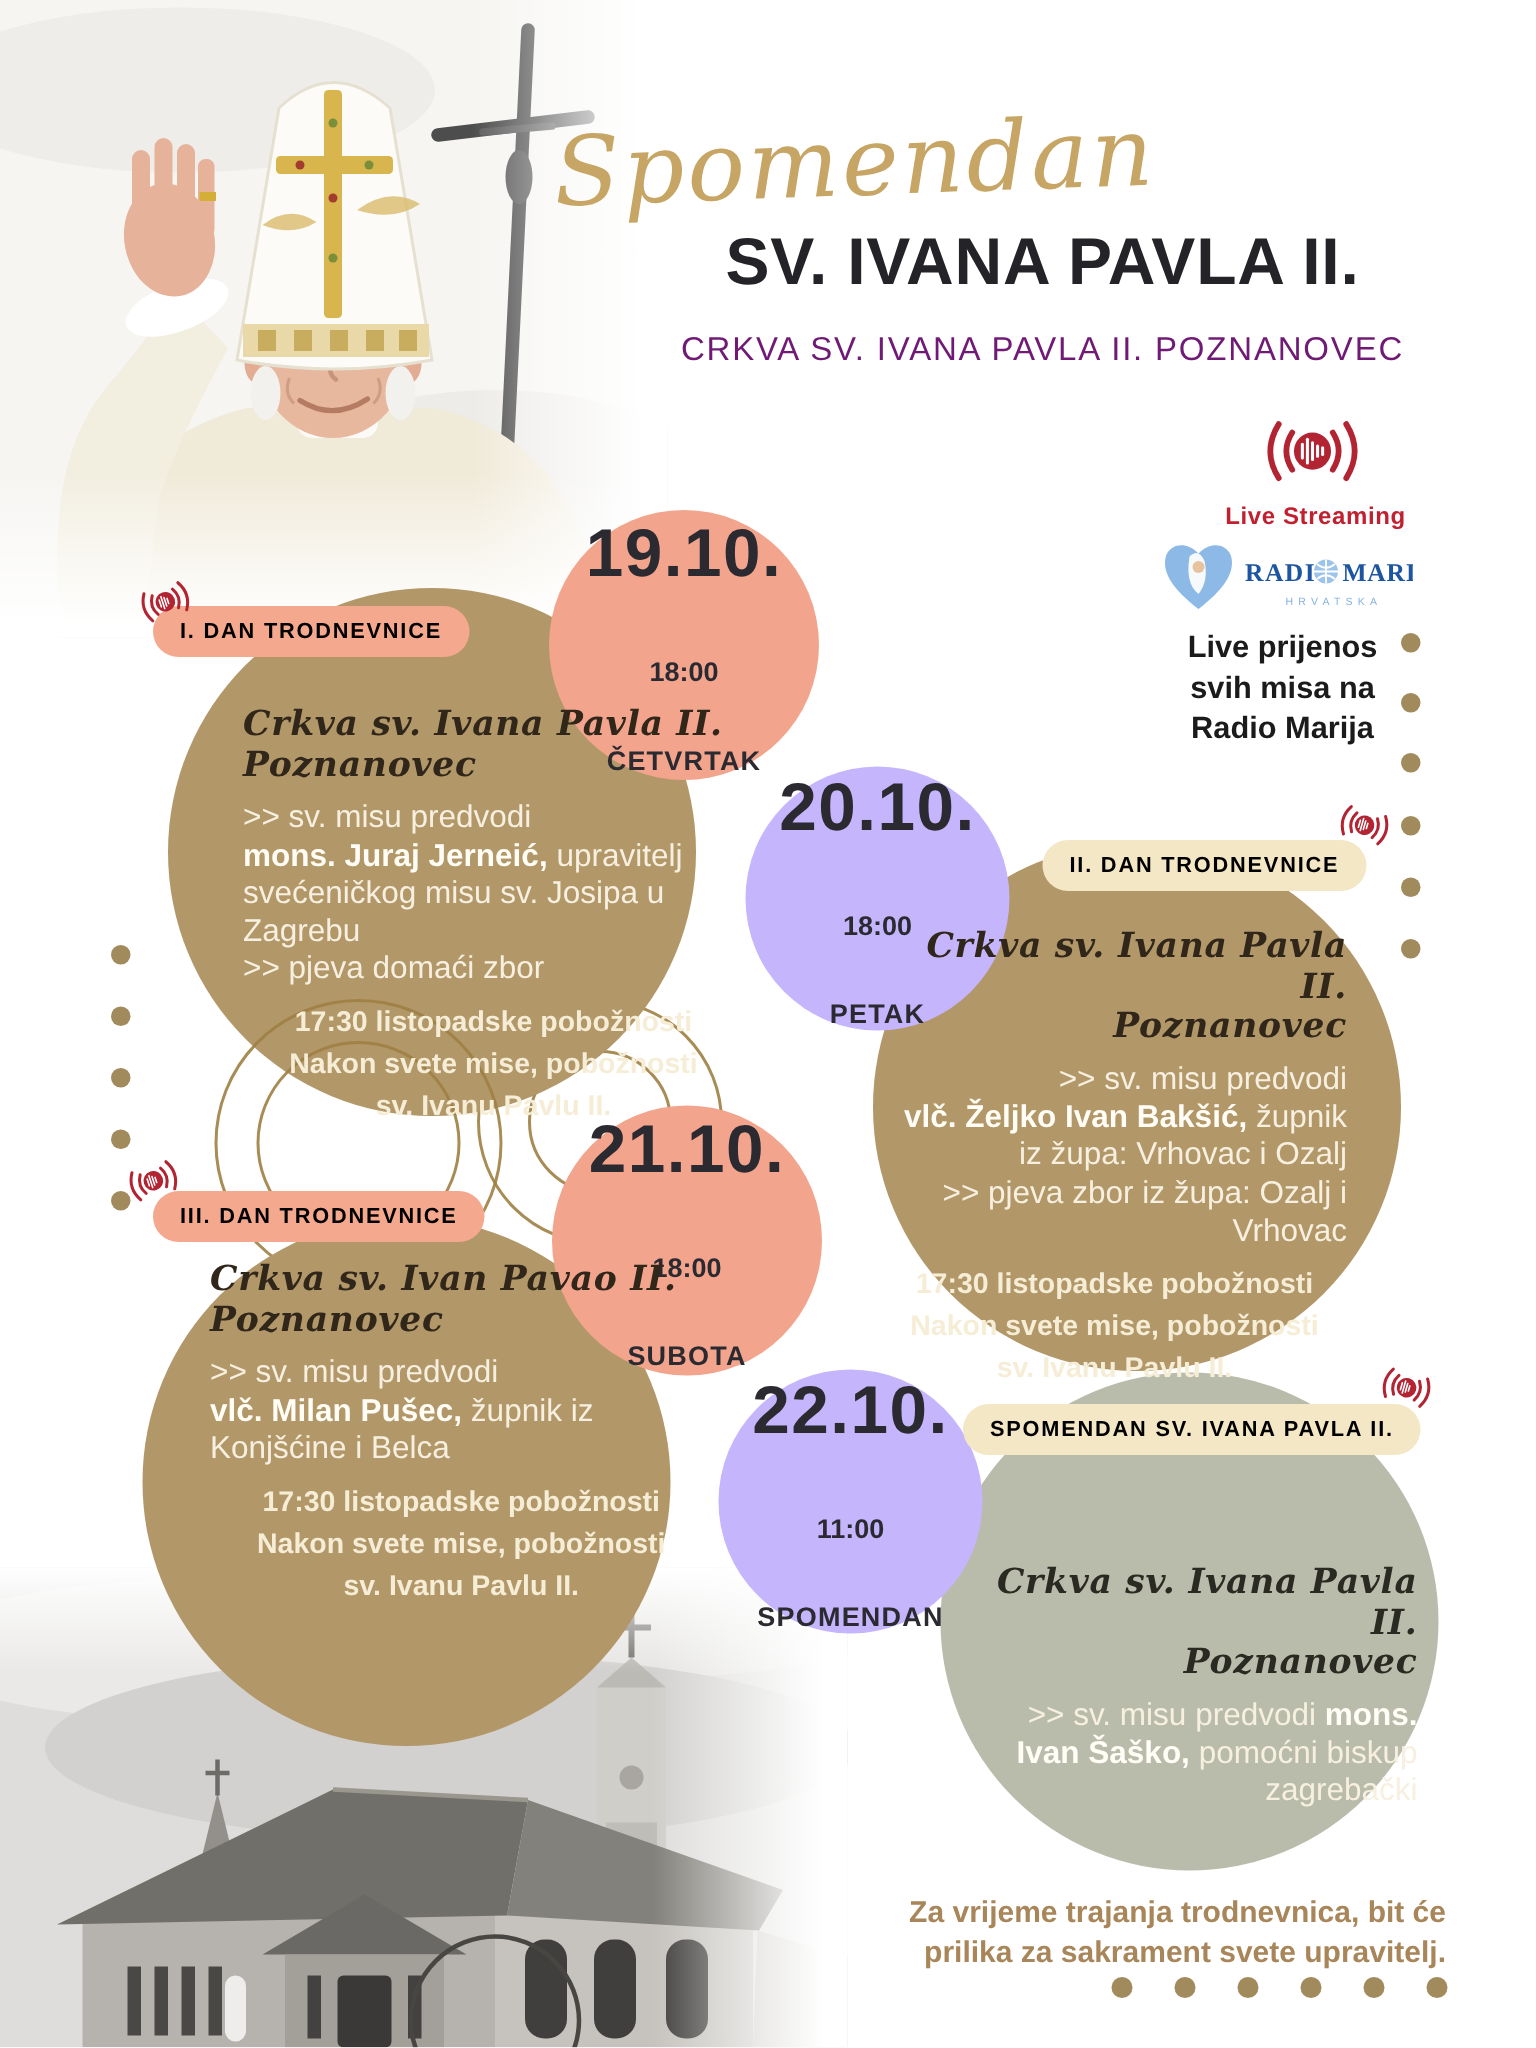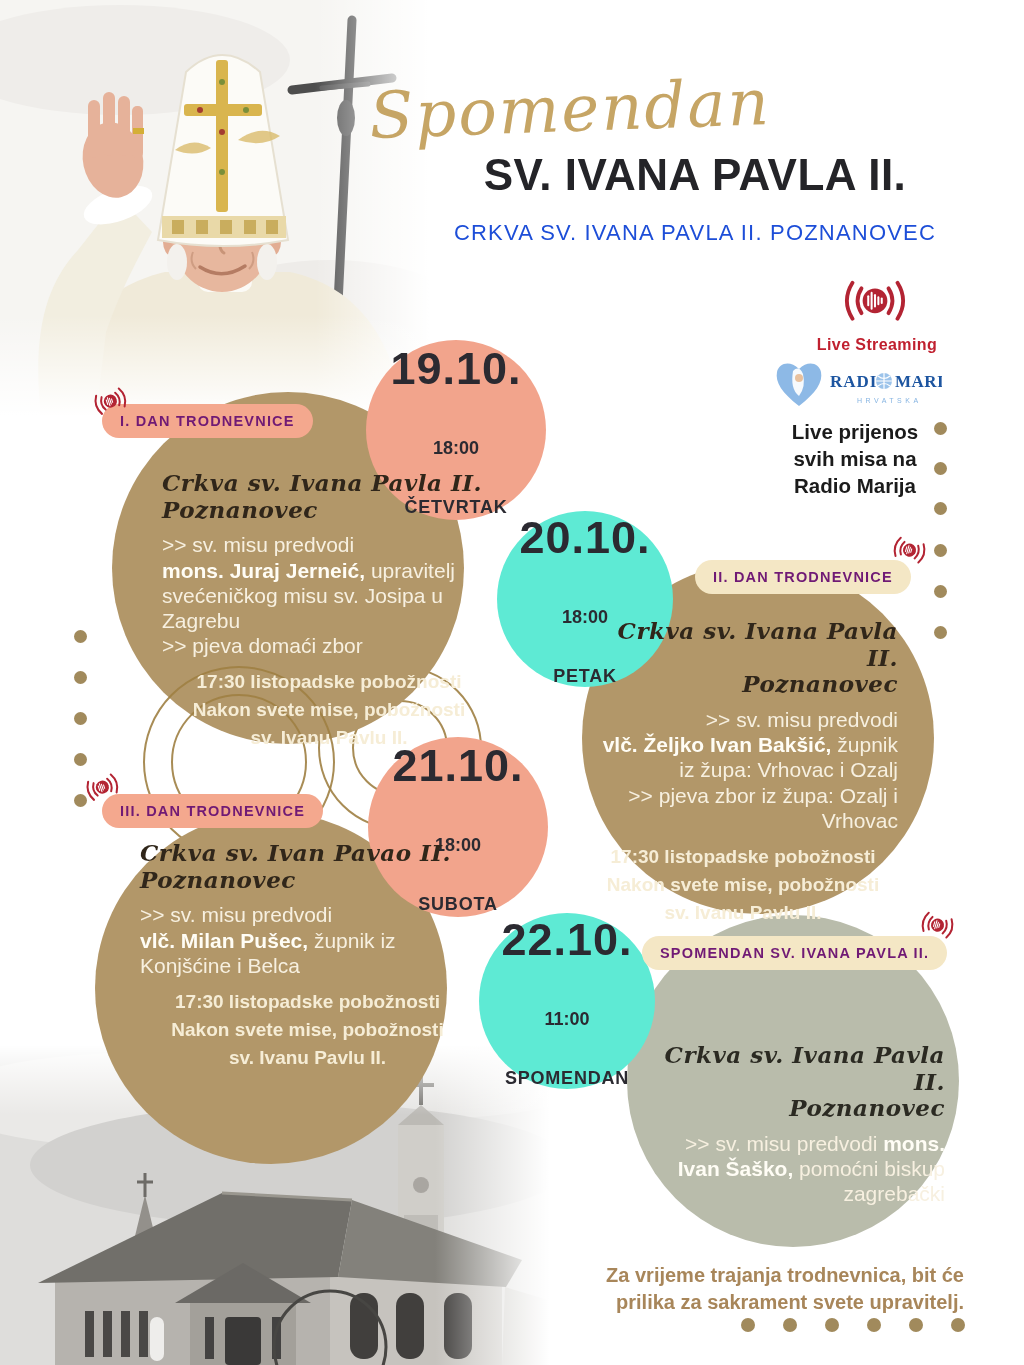--- a/index.html
+++ b/index.html
@@ -16,48 +16,48 @@
   .fade-t{position:absolute;left:0;top:0;width:100%;height:70px;
           background:linear-gradient(to bottom,#fff,rgba(255,255,255,0));}
 
   
   .title-script{position:absolute;left:360px;top:72px;width:420px;text-align:center;
     font-family:"DejaVu Serif",serif;font-style:italic;font-weight:400;font-size:64px;
     color:#c6a565;letter-spacing:2px;transform:rotate(-2deg);}
   .title-main{position:absolute;left:415px;top:150px;width:560px;text-align:center;
     font-size:44px;font-weight:800;color:#242428;letter-spacing:0.5px;}
   .subtitle{position:absolute;left:430px;top:220px;width:530px;text-align:center;
-    font-size:22px;font-weight:500;color:#1d4ed8;letter-spacing:1.2px;}
+    font-size:22px;font-weight:500;color:#701a75;letter-spacing:1.2px;}
 
   
   .sicon{position:absolute;z-index:8;}
   .sic-arc{fill:none;stroke:#b32433;stroke-width:3.4;stroke-linecap:round;}
   .sic-core{fill:#b32433;}
   .sic-bar{stroke:#fff;stroke-width:1.8;stroke-linecap:round;}
   .live-label{position:absolute;left:795px;top:336px;width:164px;text-align:center;
     font-size:16px;font-weight:800;color:#c0202f;letter-spacing:0.4px;}
   .radio-logo{position:absolute;left:772px;top:358px;width:170px;height:54px;}
   .radio-note{position:absolute;left:762px;top:418px;width:186px;text-align:center;
     font-size:20.5px;font-weight:800;color:#1b1b1b;line-height:27px;}
 
   
   .circle{position:absolute;border-radius:50%;}
   .tan{background:#b29769;}
   .sage{background:#b9bcab;}
   .salmon-c{background:#f2a48c;}
-  .cream-c{background:#5eead4;}
+  .cream-c{background:#c4b5fd;}
 
   .datec{position:absolute;border-radius:50%;display:flex;flex-direction:column;
     align-items:center;justify-content:center;color:#2b2a31;gap:36px;}
   .datec .d{font-size:45px;font-weight:800;letter-spacing:1px;}
   .datec .t{font-size:18px;font-weight:800;margin-top:7px;}
   .datec .w{font-size:18px;font-weight:800;letter-spacing:0.8px;margin-top:2px;}
 
   .badge{position:absolute;border-radius:22px;padding:9px 18px;font-weight:700;
-    font-size:14.5px;letter-spacing:1.2px;color:#701a75;white-space:nowrap;z-index:7;}
+    font-size:14.5px;letter-spacing:1.2px;color:#000000;white-space:nowrap;z-index:7;}
   .salmon-b{background:#f4a88e;}
   .cream-b{background:#f4e7c5;}
 
   .content{position:absolute;z-index:5;}
   .scr{font-family:"DejaVu Serif",serif;font-style:italic;font-weight:700;
     font-size:23px;line-height:1.16;color:#30261a;letter-spacing:0.5px;}
   .scr.on-sage{color:#2b2a22;}
   .body-t{color:#f7f0e0;font-size:21px;line-height:1.2;}
   .body-t b{color:#fffdf5;}
   .mt{margin-top:9px;}

